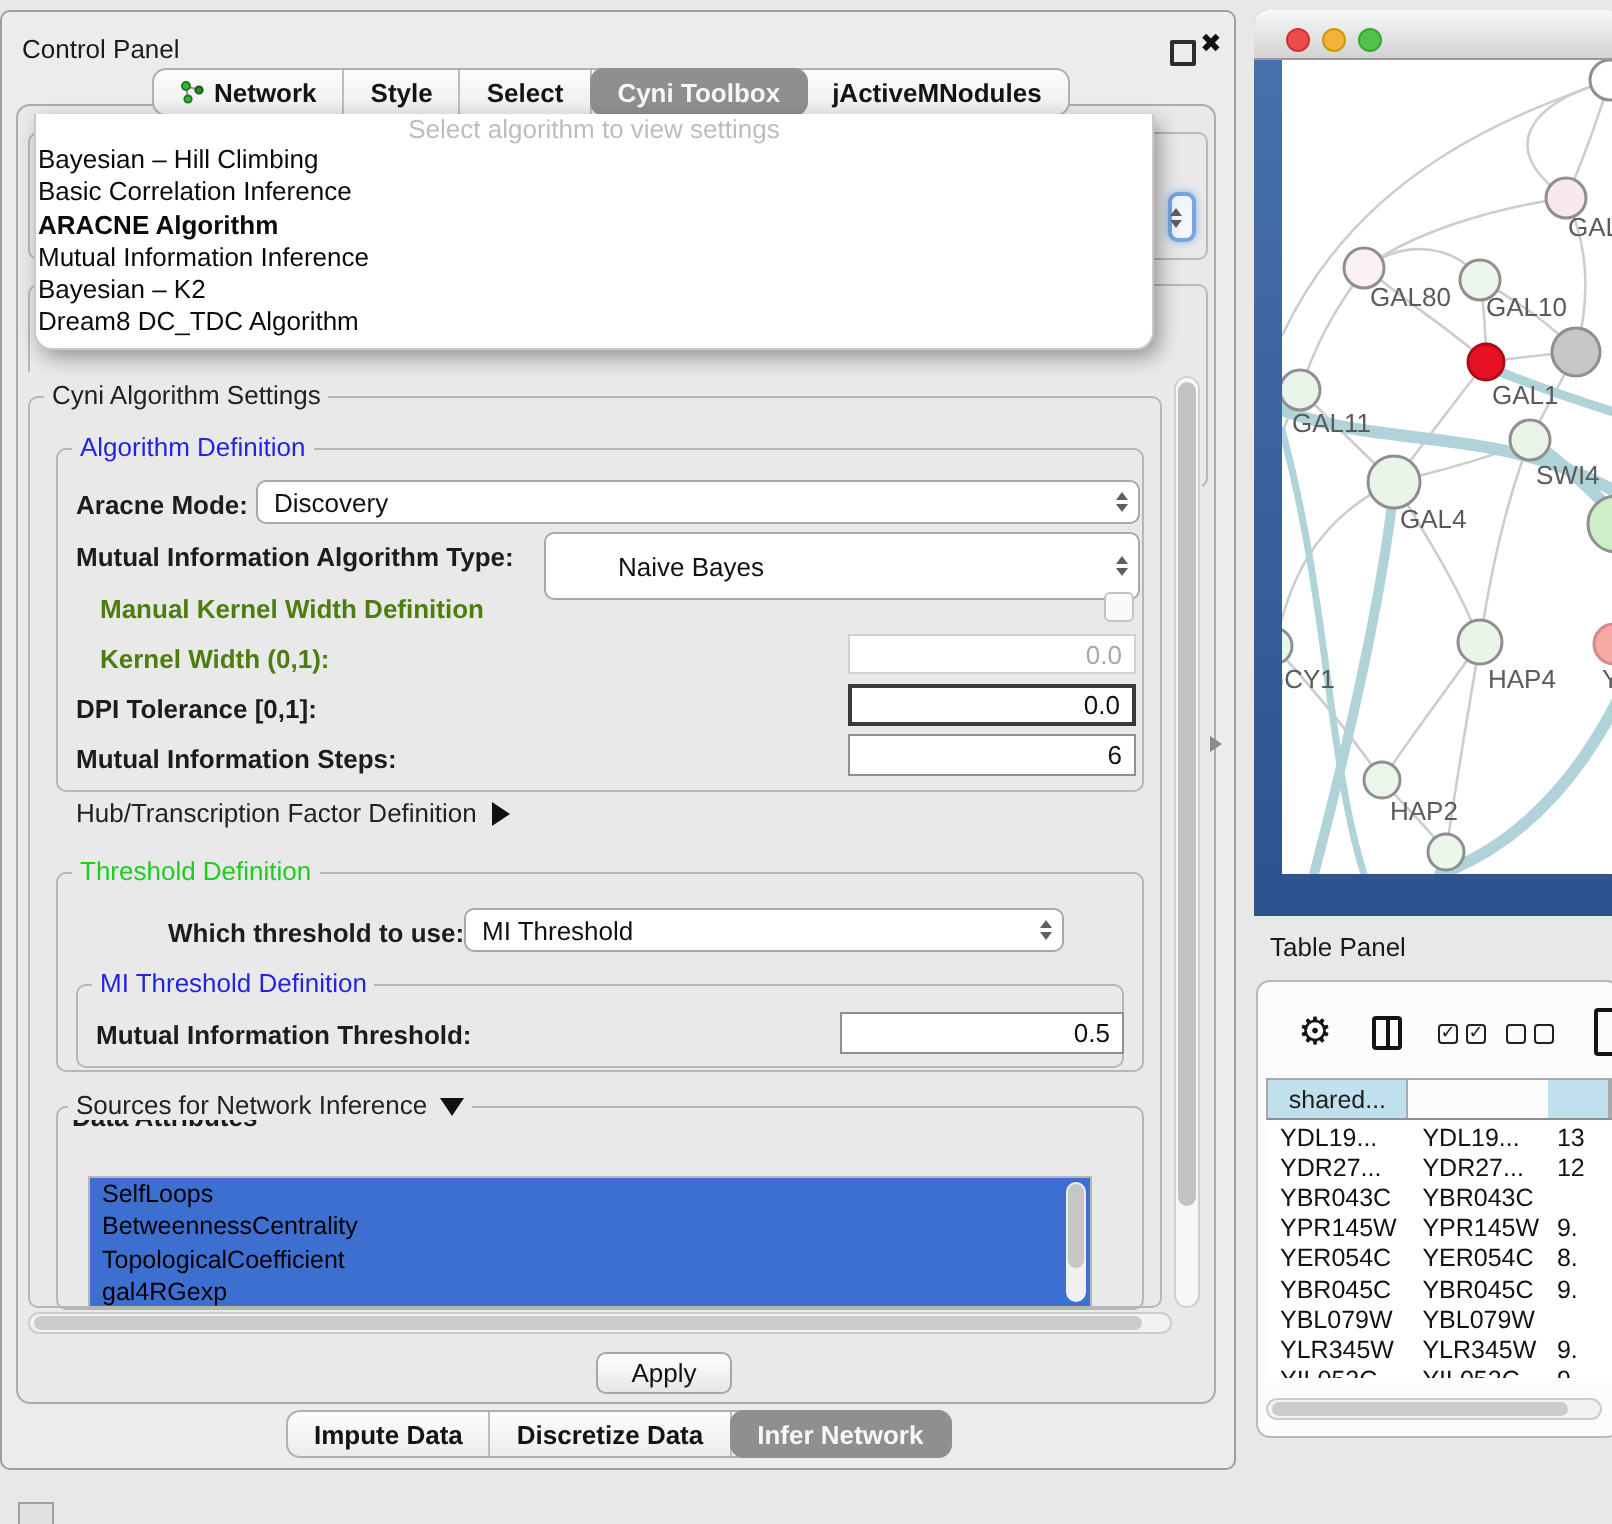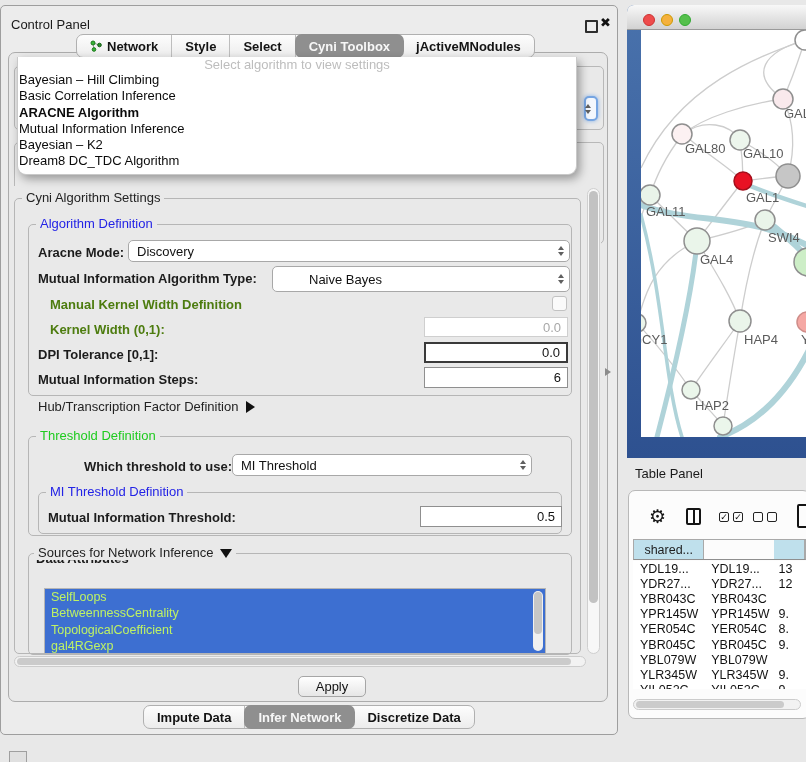--- a/index.html
+++ b/index.html
@@ -56,21 +56,21 @@
   .field.mid{border:1px solid #8f8f8f;}
   .cb{position:absolute;width:13px;height:13px;border:1px solid #c2c2c2;border-radius:3px;background:#fafafa;}
 
   .tri-right{display:inline-block;width:0;height:0;border-top:6px solid transparent;border-bottom:6px solid transparent;
     border-left:9px solid #111;margin-left:8px;vertical-align:-2px;}
   .tri-down{display:inline-block;width:0;height:0;border-left:6px solid transparent;border-right:6px solid transparent;
     border-top:9px solid #111;margin-left:6px;vertical-align:-1px;}
 
   .listbox{position:absolute;left:44px;top:588px;width:502px;height:66px;background:#fff;
     border:1px solid #b5b5b5;overflow:hidden;box-sizing:border-box;}
-  .listbox .li{height:16.4px;line-height:16.4px;font-size:12.5px;color:#bef264;background:#3d6fd1;padding-left:6px;}
+  .listbox .li{height:16.4px;line-height:16.4px;font-size:12.5px;color:#000000;background:#3d6fd1;padding-left:6px;}
   .list-vscroll{position:absolute;right:2px;top:2px;width:10px;height:60px;background:#f0f0f0;border-radius:5px;}
   .list-vscroll .thumb{position:absolute;left:1px;top:1px;width:8px;height:42px;background:#c6c6c6;border-radius:4px;}
 
   .hscroll{position:absolute;background:#f2f2f2;border:1px solid #cccccc;border-radius:6px;box-sizing:border-box;}
   .hscroll .thumb{position:absolute;top:1px;height:7px;background:#cbcbcb;border-radius:4px;}
   .vscroll{position:absolute;left:587px;top:188px;width:13px;height:466px;background:#f7f7f7;
     border:1px solid #cfcfcf;border-radius:7px;box-sizing:border-box;}
   .vscroll .thumb{position:absolute;left:1px;top:2px;width:9px;height:412px;background:#c2c2c2;border-radius:5px;}
 
   .apply-btn{position:absolute;left:270px;top:676px;width:68px;height:21px;
@@ -181,21 +181,21 @@
   <span class="lbl" style="left:38px;top:245px;">Aracne Mode:</span>
   <div class="combo" style="left:128px;top:240px;width:442px;height:22px;">
     <span>Discovery</span>
     <span class="spin">
         <i class="up"></i>
         <i class="dn"></i>
       </span>
   </div>
 
   <span class="lbl" style="left:38px;top:271px;">Mutual Information Algorithm Type:</span>
-  <div class="combo" style="left:272px;top:266px;width:298px;height:26px;padding-left:36px;">
+  <div class="combo" style="left:272px;top:266px;width:298px;height:34px;padding-left:36px;">
     <span>Naive Bayes</span>
     <span class="spin">
         <i class="up"></i>
         <i class="dn"></i>
       </span>
   </div>
 
   <span class="lbl disabled" style="left:38px;top:297px;">Manual Kernel Width Definition</span>
   <div class="cb" style="left:552px;top:296px;"></div>
 
@@ -257,25 +257,25 @@
   <div class="vscroll">
       <div class="thumb"></div>
     </div>
 
   <button class="apply-btn">Apply</button>
 
   <nav class="tabs" id="bottom-tabs" style="left:143px;top:705px;">
       <div class="tab">
         <span>Impute Data</span>
       </div>
+      <div class="tab">
+        <span>Discretize Data</span>
+      </div>
       <div class="tab active">
         <span>Infer Network</span>
-      </div>
-      <div class="tab">
-        <span>Discretize Data</span>
       </div>
     </nav>
 
   <div class="grip"></div>
   <div class="corner-square"></div>
 
   <div class="popup">
     <div class="popup-prompt">Select algorithm to view settings</div>
     <div id="popup-items">
         <div class="popup-item">Bayesian – Hill Climbing</div>

